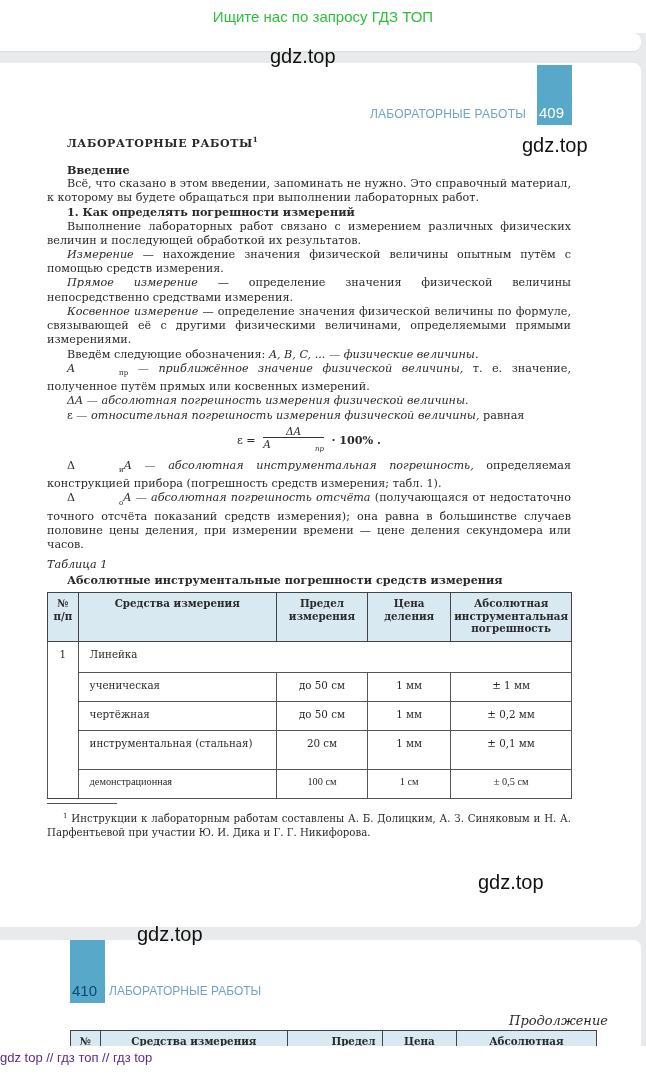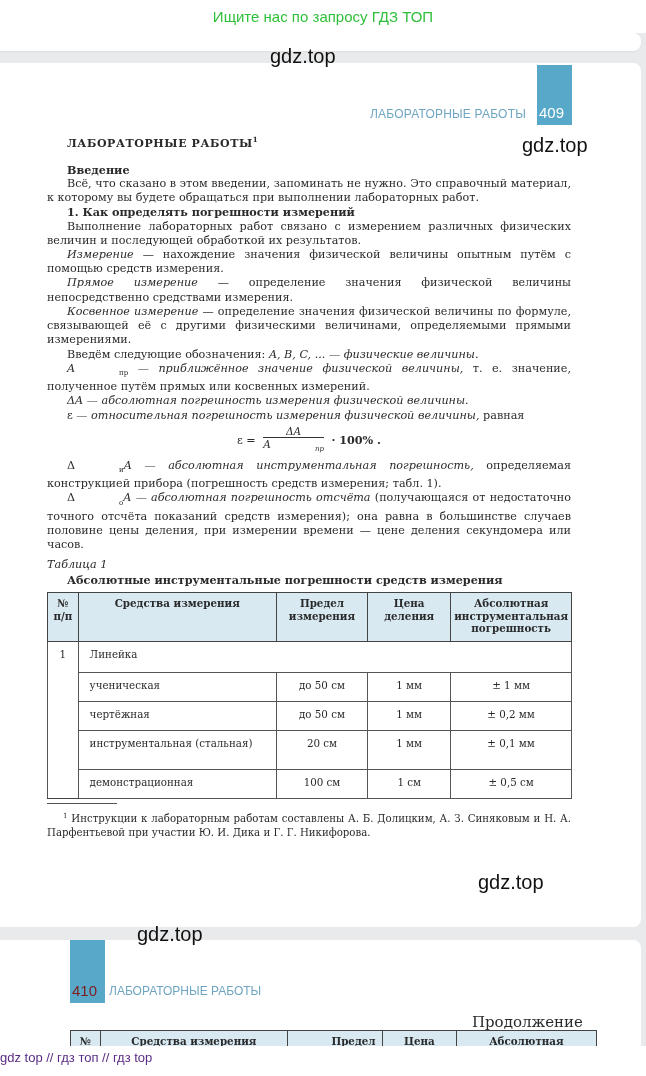--- a/index.html
+++ b/index.html
@@ -41,23 +41,23 @@
   .t1 { position: absolute; left: 47px; top: 592px; width: 525px; }
   th { background: #d8e9f2; font-weight: bold; border: 1px solid #444; vertical-align: top; padding: 4px 3px; text-align: center; }
   td { border: 1px solid #555; padding: 6px 6px; text-align: center; vertical-align: top; }
   td.name { text-align: left; padding-left: 11px; }
   td.num { border-bottom: 1px solid #444; }
   .fnline { position: absolute; left: 47px; top: 802px; width: 70px; border-top: 1px solid #555; }
   .footnote { position: absolute; left: 47px; top: 810px; width: 524px; font-size: 10.2px; line-height: 13.5px; text-align: justify; text-indent: 16px; }
   .footnote sup { font-size: 7px; }
 
   .tab410 { position: absolute; left: 70px; top: 0; width: 35px; height: 63px; background: #58a9c9; }
-  .tab410 span { position: absolute; bottom: 4px; left: 2px; color: #7f1d1d; font-family: "Liberation Sans", sans-serif; font-size: 15px; }
+  .tab410 span { position: absolute; bottom: 4px; left: 2px; color: #0c4a6e; font-family: "Liberation Sans", sans-serif; font-size: 15px; }
   .runhead2 { position: absolute; left: 109px; top: 44px; font-family: "Liberation Sans", sans-serif; font-size: 12px; color: #6fa5c2; }
-  .cont { position: absolute; right: 58px; top: 73px; font-size: 15px; }
+  .cont { position: absolute; right: 33px; top: 73px; font-style: italic; font-size: 13px; }
   .t2 { position: absolute; left: 70px; top: 90px; width: 527px; }
 </style>
 </head>
 <body>
 
 <div class="banner">Ищите нас по запросу ГДЗ ТОП</div>
 
 <div class="card1"></div>
 
 <div class="wm" style="left:270px; top:46px;">gdz.top</div>
@@ -119,21 +119,21 @@
         <td>до 50 см</td>
         <td>1 мм</td>
         <td>± 0,2 мм</td>
       </tr>
       <tr style="height:39px;">
         <td class="name">инструментальная (стальная)</td>
         <td>20 см</td>
         <td>1 мм</td>
         <td>± 0,1 мм</td>
       </tr>
-      <tr style="height:29px;">
+      <tr style="height:29px;font-family:Liberation Serif, serif;">
         <td class="name">демонстрационная</td>
         <td>100 см</td>
         <td>1 см</td>
         <td>± 0,5 см</td>
       </tr>
     </tbody>
   </table>
 
   <div class="fnline" style="top:740px;"></div>
   <div class="footnote" style="top:747px;"><sup>1</sup><span> Инструкции к лабораторным работам составлены А. Б. Долицким, А. З. Синяковым и Н. А. Парфентьевой при участии Ю. И. Дика и Г. Г. Никифорова.</span></div>

